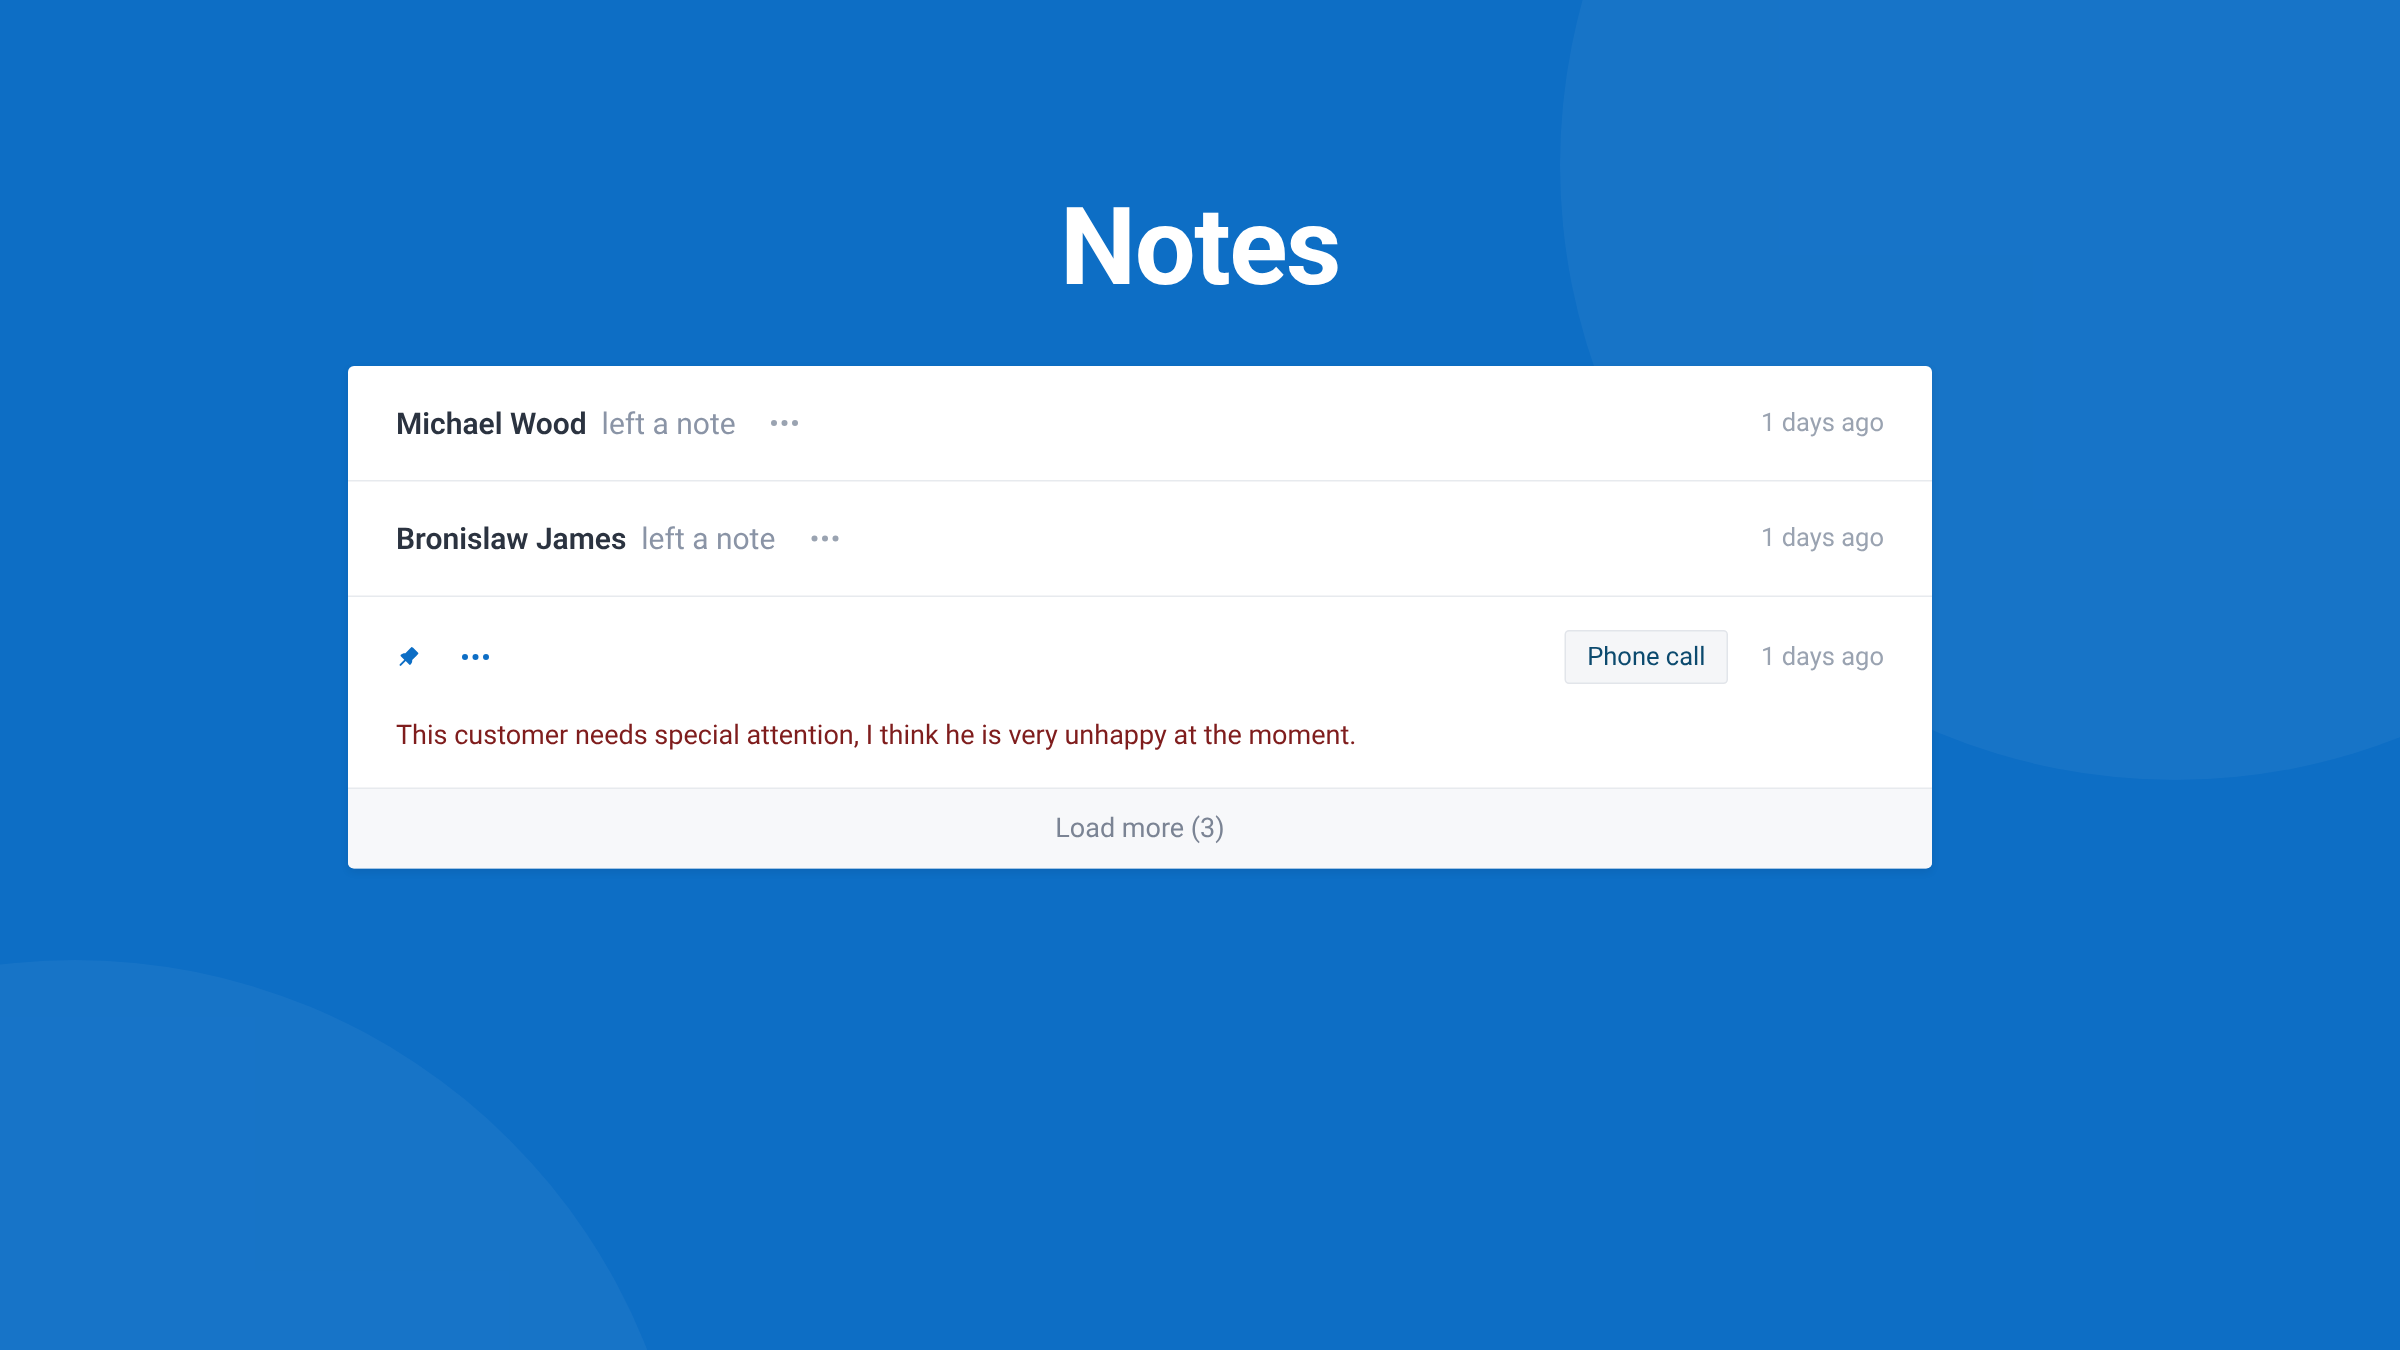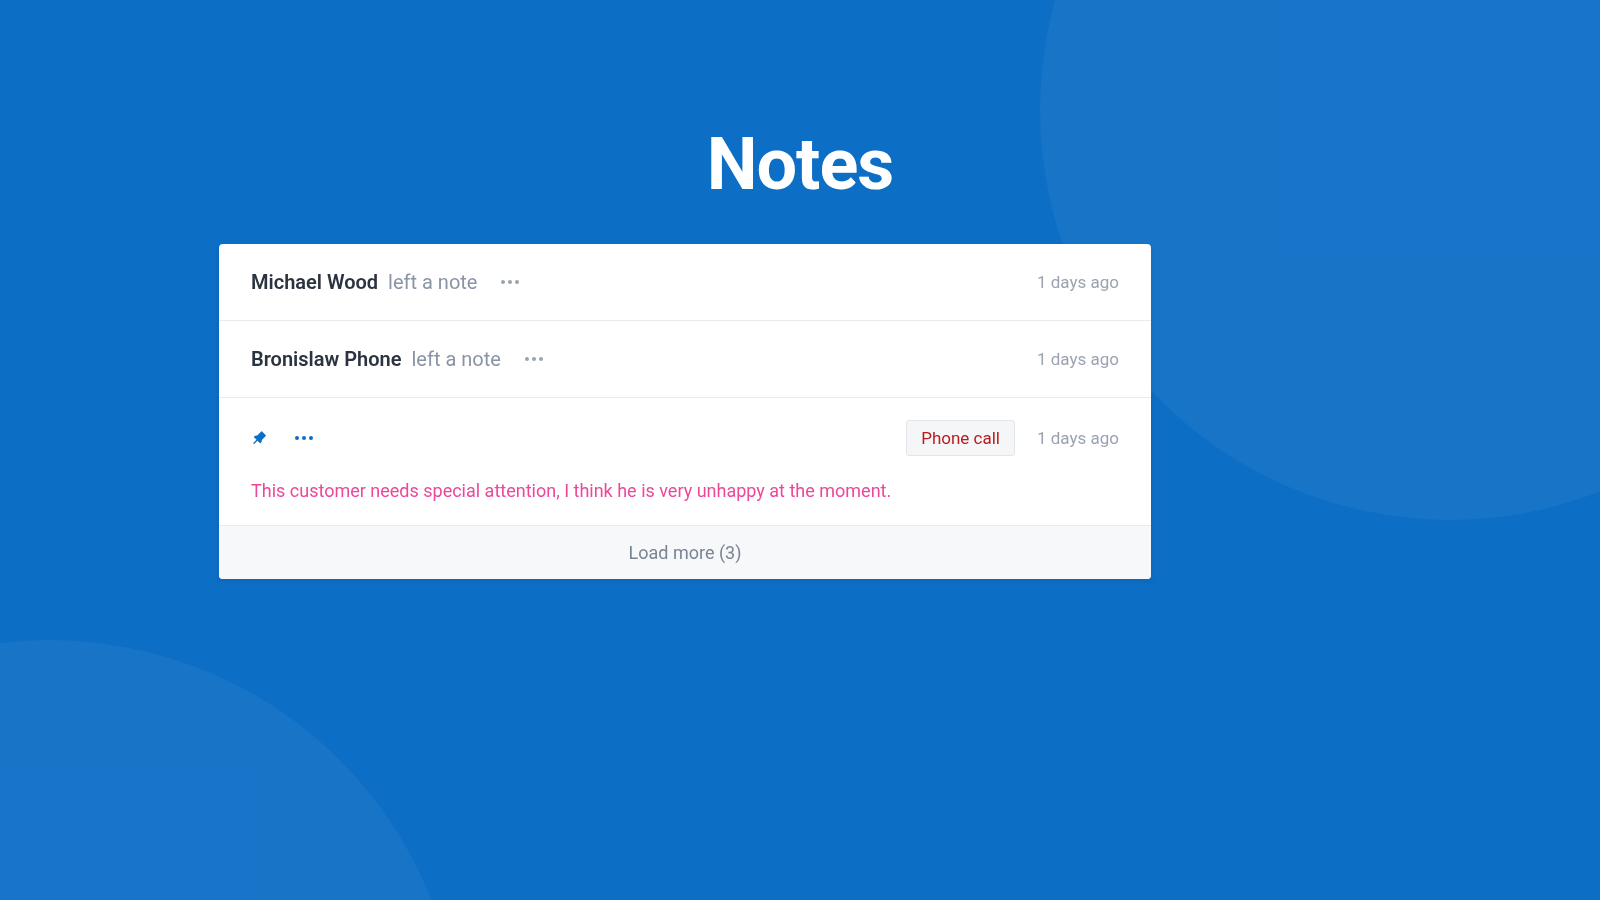--- a/index.html
+++ b/index.html
@@ -31,23 +31,23 @@
     left: 0; right: 0;
     text-align: center;
     color: #fff;
     font-weight: 700;
     font-size: 72px;
     letter-spacing: -1px;
   }
 
   .card {
     position: absolute;
-    left: 219px;
+    left: 232px;
     top: 244px;
-    width: 932px;
+    width: 1056px;
     background: #fff;
     border-radius: 4px;
     box-shadow: 0 2px 6px rgba(0,0,0,0.08);
     overflow: hidden;
   }
 
   .note-row {
     border-bottom: 1px solid #e7eaee;
     padding: 26px 32px;
   }
@@ -99,34 +99,34 @@
   .more-btn.accent .dot {
     background: #0D6EC5;
   }
   .note-right {
     display: flex;
     align-items: center;
     gap: 22px;
   }
   .tag-chip {
     font-size: 17px;
-    color: #b91c1c;
+    color: #0c4a6e;
     background: #F5F6F8;
     border: 1px solid #E2E5EA;
     border-radius: 3px;
     padding: 7px 14px;
     cursor: pointer;
   }
   .timestamp {
     font-size: 17px;
     color: #9aa3b1;
   }
   .note-body {
     margin-top: 22px;
-    color: #ec4899;
+    color: #7f1d1d;
     font-size: 18px;
     line-height: 1.4;
   }
   .attachment {
     display: inline-flex;
     align-items: center;
     gap: 10px;
     margin-top: 18px;
     border: 1px solid #E2E5EA;
     border-radius: 999px;
@@ -172,21 +172,21 @@
       <div class="note-right">
         <span class="timestamp">1 days ago</span>
       </div>
     </div>
   </div>
 
   <div class="note-row">
     <div class="note-head">
       <div class="note-left">
         <span>
-          <span class="author">Bronislaw Phone</span>
+          <span class="author">Bronislaw James</span>
           <span class="action-text">left a note</span>
         </span>
         <span class="more-btn">
           <span class="dot"></span>
           <span class="dot"></span>
           <span class="dot"></span>
         </span>
       </div>
       <div class="note-right">
         <span class="timestamp">1 days ago</span>

